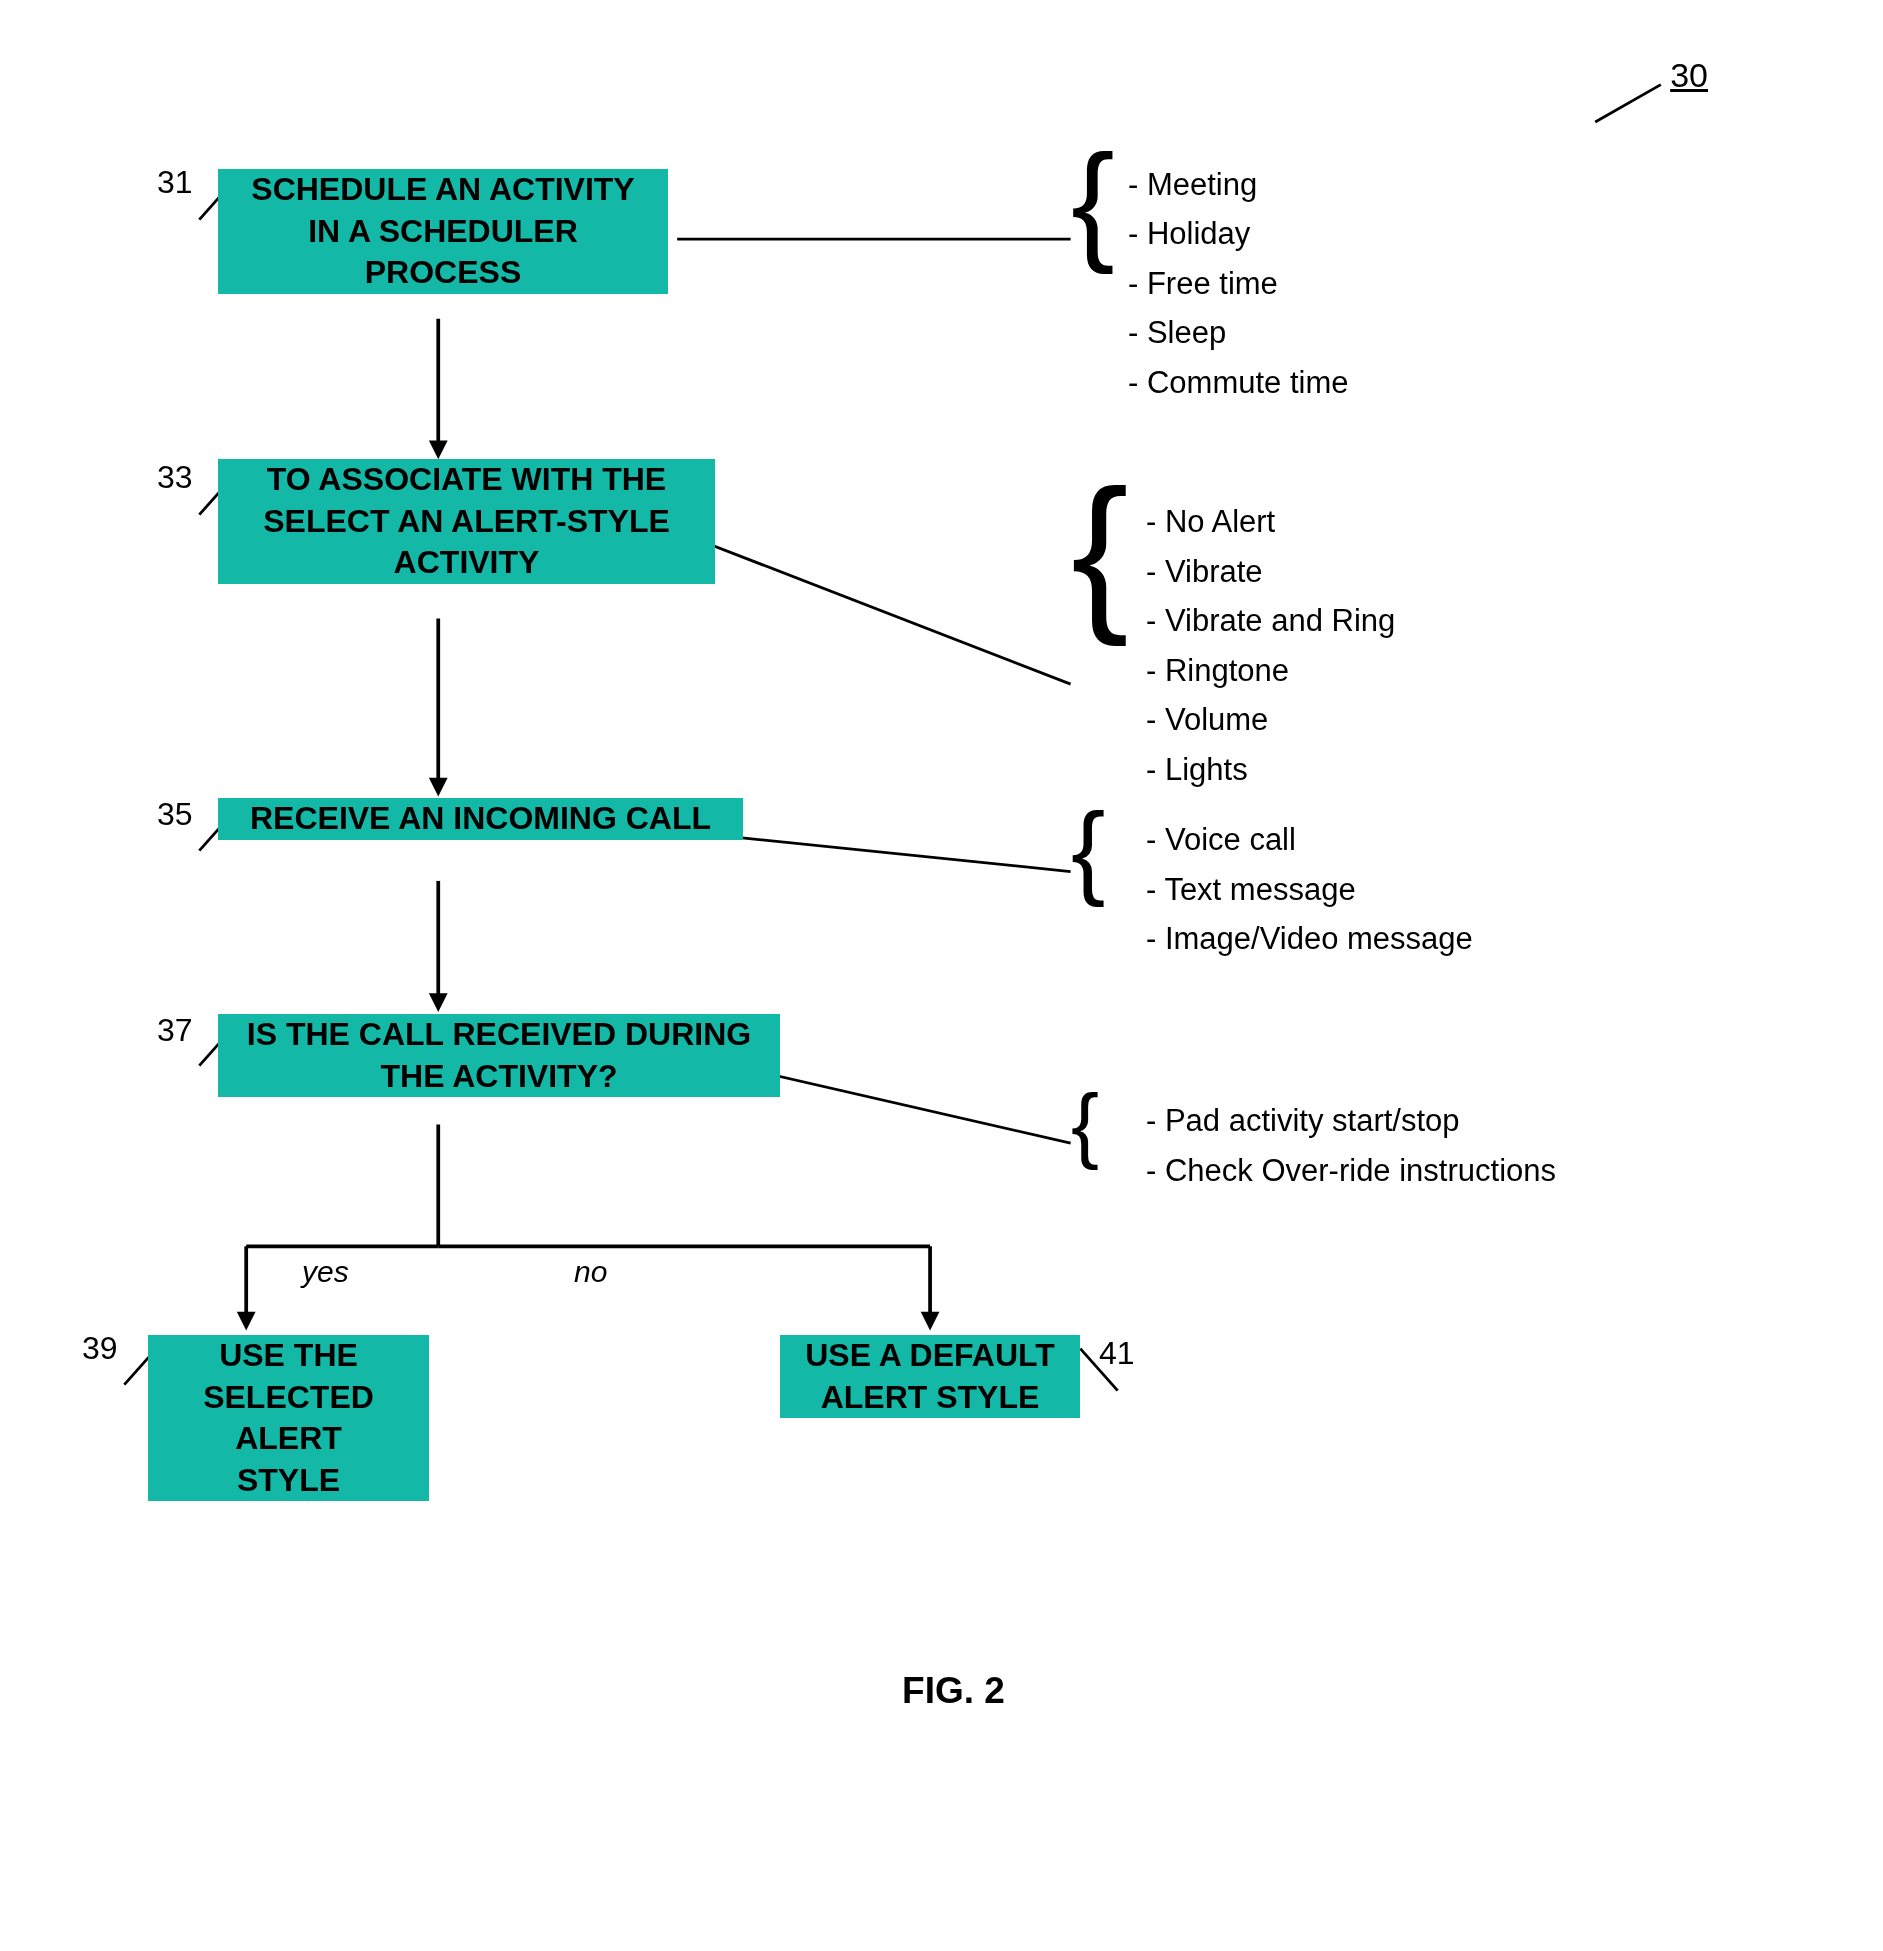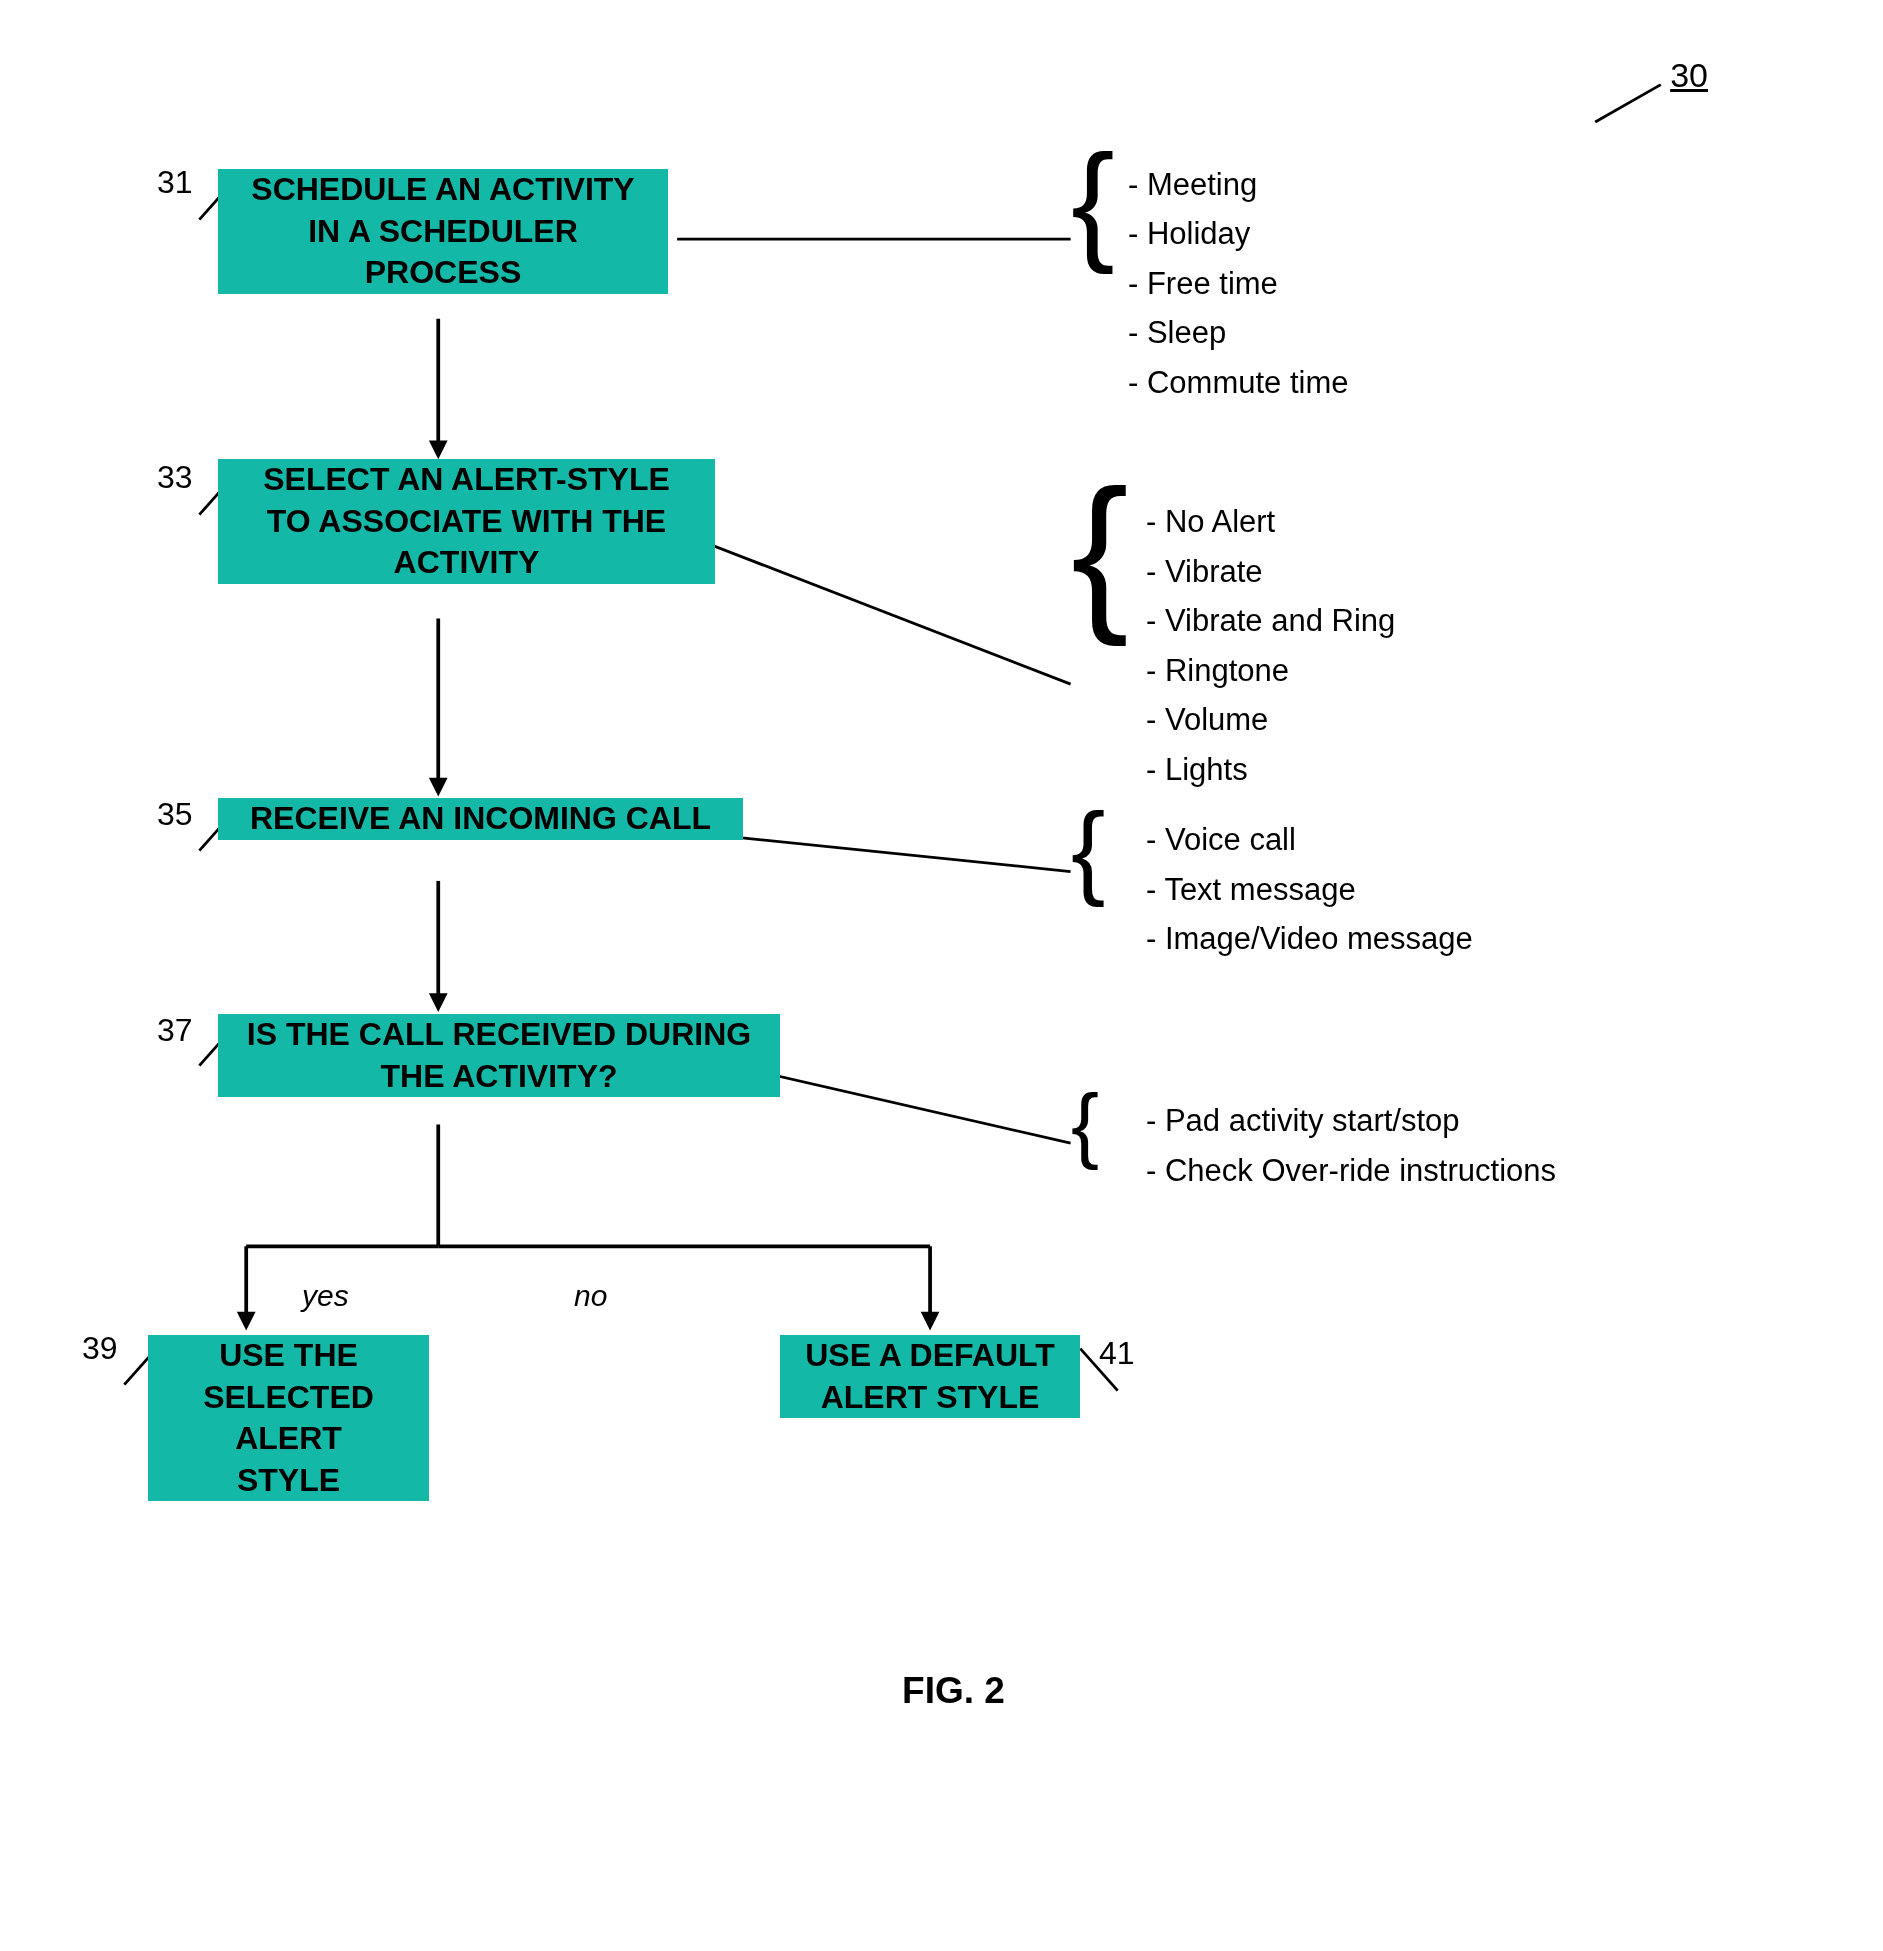--- a/index.html
+++ b/index.html
@@ -94,21 +94,20 @@
       height: 1952px;
       pointer-events: none;
     }
 
     
     .branch-label {
       position: absolute;
       font-size: 30px;
       font-family: Arial, sans-serif;
       font-style: italic;
-      margin-top: 24px;
     }
   </style>
 </head>
 <body>
 
 <div class="diagram-container">
 
   <svg class="connector-svg" viewBox="0 0 2010 2083" width="1883" height="1952">
 
     <line x1="1760" y1="90" x2="1690" y2="130" stroke="#000" stroke-width="3"></line>
@@ -154,22 +153,22 @@
     <div>SCHEDULE AN ACTIVITY</div>
     <div>IN A SCHEDULER</div>
     <div>PROCESS</div>
   </div>
 
   <div class="ref-label" style="left:145px; top:459px;">33</div>
   <svg style="position:absolute;left:178px;top:468px;width:56px;height:56px;" viewBox="0 0 60 60" width="56" height="56">
     <line x1="50" y1="5" x2="10" y2="50" stroke="#000" stroke-width="3"></line>
   </svg>
   <div class="flow-box" style="left:206px; top:459px; width:497px;">
+    <div>TO ASSOCIATE WITH THE</div>
     <div>SELECT AN ALERT-STYLE</div>
-    <div>TO ASSOCIATE WITH THE</div>
     <div>ACTIVITY</div>
   </div>
 
   <div class="ref-label" style="left:145px; top:796px;">35</div>
   <svg style="position:absolute;left:178px;top:804px;width:56px;height:56px;" viewBox="0 0 60 60" width="56" height="56">
     <line x1="50" y1="5" x2="10" y2="50" stroke="#000" stroke-width="3"></line>
   </svg>
   <div class="flow-box" style="left:206px; top:798px; width:525px;">
     <div>RECEIVE AN INCOMING CALL</div>
   </div>

